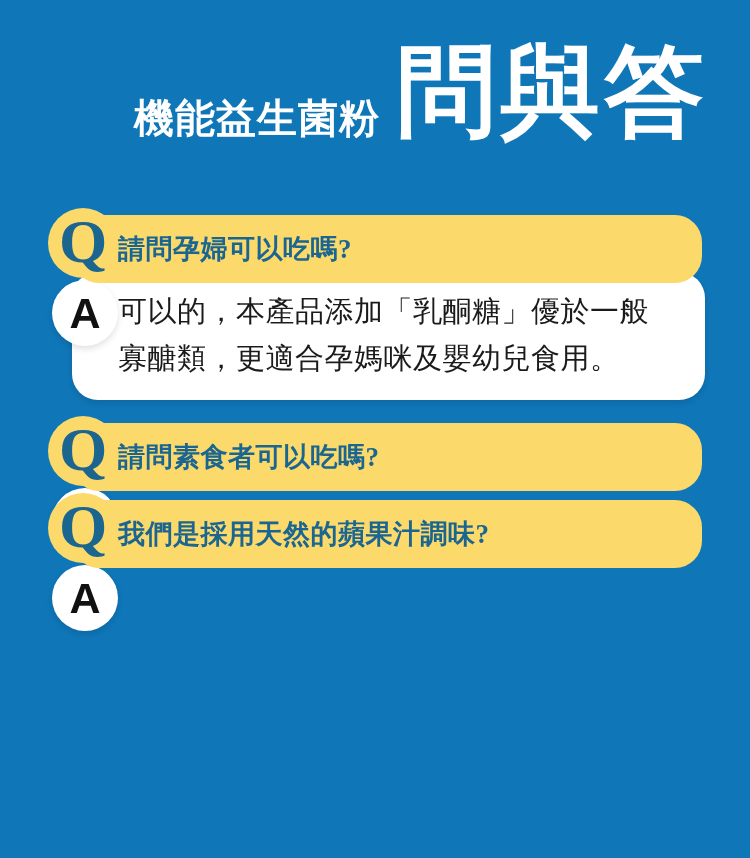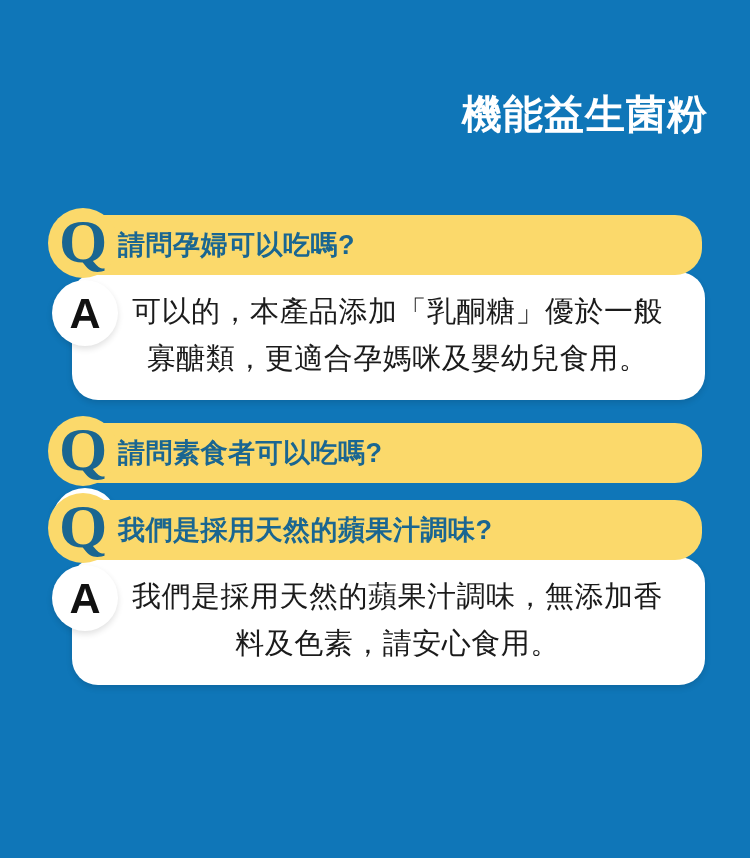--- a/index.html
+++ b/index.html
@@ -13,23 +13,24 @@
     background: #0f76b8;
     font-family: "Liberation Sans", "DejaVu Sans", sans-serif;
     overflow: hidden;
     position: relative;
   }
 
   
   .header {
     position: absolute;
     left: 0;
-    top: 4px;
+    top: 12px;
     width: 750px;
     height: 155px;
+    font-family: Liberation Mono, monospace;
   }
   .header-inner {
     position: absolute;
     left: 60px;
     right: 42px;
     bottom: 18px;
     display: flex;
     align-items: flex-end;
     justify-content: flex-end;
     gap: 16px;
@@ -68,25 +69,26 @@
   .q-row {
     position: relative;
     height: 54px;
     z-index: 3;
   }
   .q-pill {
     position: absolute;
     left: 72px;
     right: 48px;
     top: 0;
-    height: 60px;
+    height: 68px;
     background: #fbd96b;
     border-radius: 27px;
     display: flex;
     align-items: center;
+    font-family: Liberation Serif, serif;
   }
   .q-text {
     color: #1a6691;
     font-size: 27px;
     font-weight: 700;
     letter-spacing: 0.5px;
     margin-left: 46px;
     line-height: 1;
     white-space: nowrap;
   }
@@ -129,21 +131,20 @@
     padding: 16px 28px 18px 46px;
     box-sizing: border-box;
     box-shadow: 0 3px 6px rgba(0, 0, 0, 0.12);
   }
   .a-text {
     color: #1b1b1b;
     font-size: 29px;
     font-weight: 500;
     line-height: 47px;
     letter-spacing: 0.5px;
-    text-align: center;
   }
   .a-badge {
     position: absolute;
     left: 52px;
     top: 8px;
     width: 66px;
     height: 66px;
     border-radius: 50%;
     background: #ffffff;
     display: flex;
@@ -159,20 +160,21 @@
     font-weight: 700;
     line-height: 1;
   }
 </style>
 </head>
 <body>
 
 <div class="header">
   <div class="header-inner">
     <div class="subtitle">機能益生菌粉</div>
+    <div class="main-title">問與答</div>
   </div>
 </div>
 
 <div class="faq-list">
 
   <div class="faq-item">
     <div class="q-row">
       <div class="q-pill">
         <div class="q-text">請問孕婦可以吃嗎?</div>
       </div>
@@ -209,22 +211,19 @@
   <div class="faq-item">
     <div class="q-row">
       <div class="q-pill">
         <div class="q-text">我們是採用天然的蘋果汁調味?</div>
       </div>
       <div class="q-badge">
         <span>Q</span>
       </div>
     </div>
     <div class="a-row">
-      <div class="a-card">
-        <div class="a-text">我們是採用天然的蘋果汁調味，無添加香料及色素，請安心食用。</div>
-      </div>
       <div class="a-badge">
         <span>A</span>
       </div>
     </div>
   </div>
 
 </div>
 
 </body></html>

